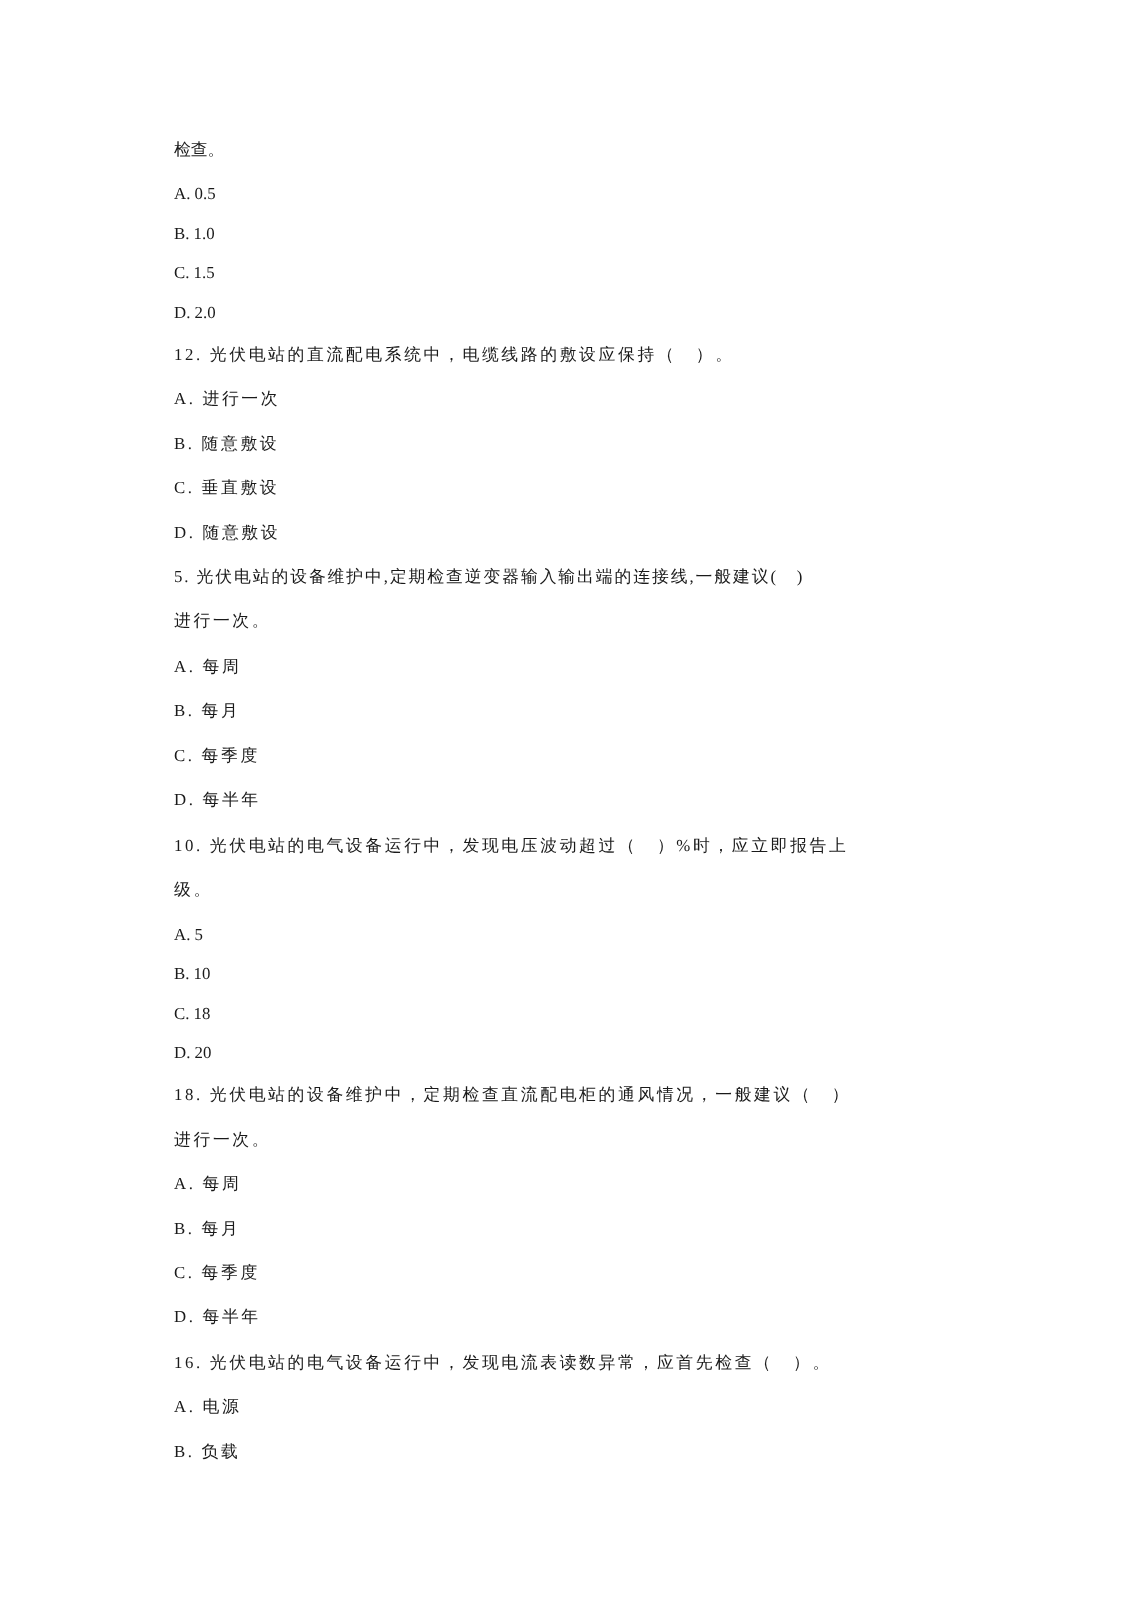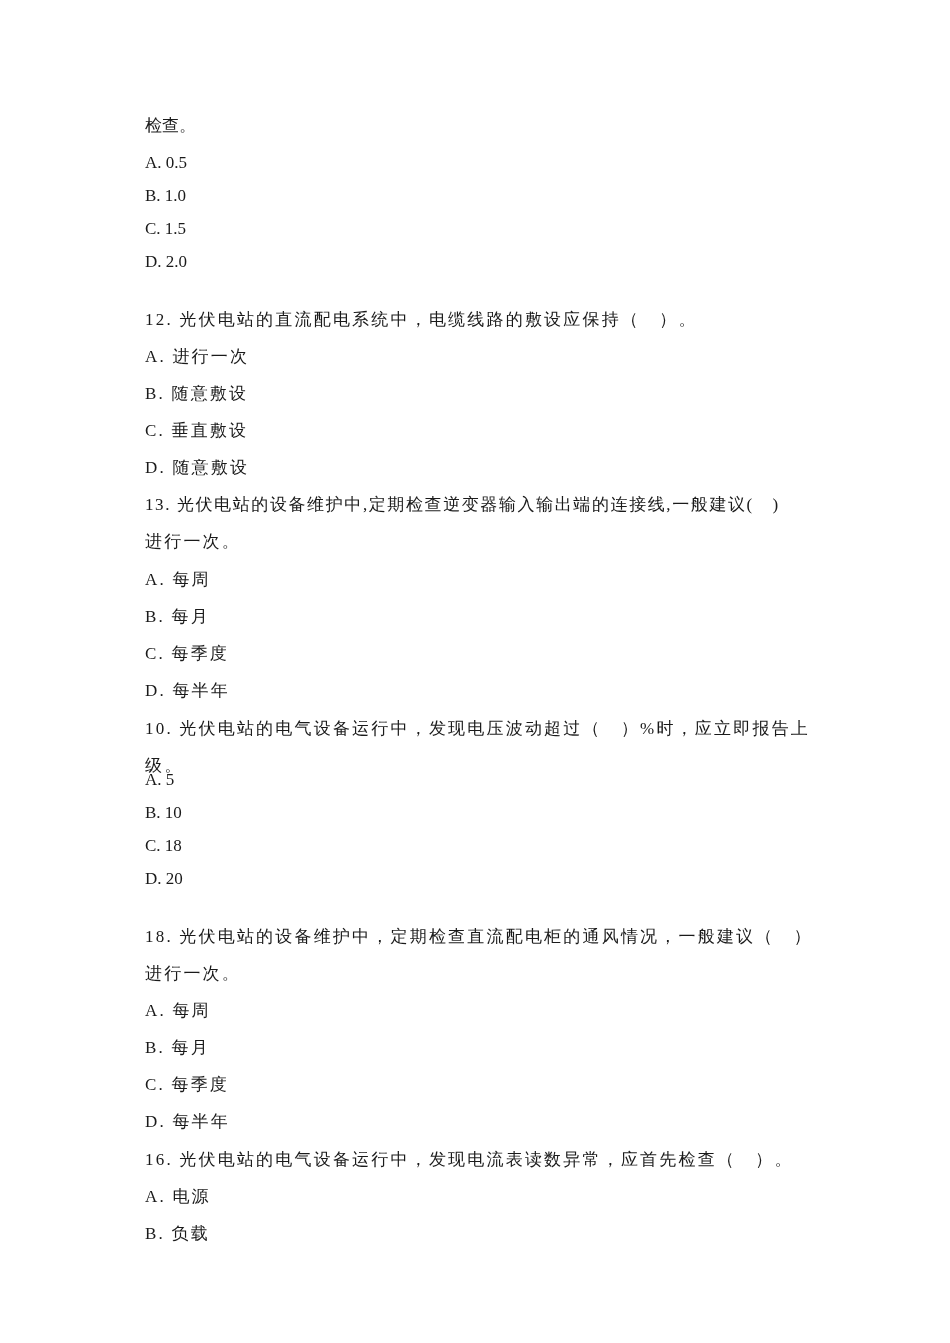--- a/index.html
+++ b/index.html
@@ -1,38 +1,38 @@
 <!DOCTYPE html>
 <html><head>
   <meta charset="utf-8">
   <style>
     html, body { margin: 0; padding: 0; background: #ffffff; }
     body { width: 950px; height: 1343px; position: relative; overflow: hidden;
            font-family: "Liberation Serif", "DejaVu Serif", serif; color: #1a1a1a; }
-    .line { position: absolute; left: 145px; font-size: 17px; line-height: 20px; white-space: nowrap; }
-    .cn { letter-spacing: 2.2px; margin-top: 23px; }
+    .line { position: absolute; left: 145px; font-size: 14px; line-height: 20px; white-space: nowrap; }
+    .cn { letter-spacing: 2.2px; }
     .opt-num { letter-spacing: 0; }
   </style>
 </head>
 <body>
 
 <div id="page">
   <div class="line" style="top:116px">检查。</div>
   <div class="line opt-num" style="top:153px">A. 0.5</div>
   <div class="line opt-num" style="top:186px">B. 1.0</div>
   <div class="line opt-num" style="top:219px">C. 1.5</div>
   <div class="line opt-num" style="top:252px">D. 2.0</div>
 
   <div class="line cn" style="top:287px">12. 光伏电站的直流配电系统中，电缆线路的敷设应保持（　）。</div>
   <div class="line cn" style="top:324px">A. 进行一次</div>
   <div class="line cn" style="top:361px">B. 随意敷设</div>
   <div class="line cn" style="top:398px">C. 垂直敷设</div>
   <div class="line cn" style="top:435px">D. 随意敷设</div>
 
-  <div class="line cn" style="top:472px;letter-spacing:1.6px">13. 光伏电站的设备维护中,定期检查逆变器输入输出端的连接线,一般建议(　)</div>
+  <div class="line cn" style="top:472px;letter-spacing:1.6px">5. 光伏电站的设备维护中,定期检查逆变器输入输出端的连接线,一般建议(　)</div>
   <div class="line cn" style="top:509px">进行一次。</div>
   <div class="line cn" style="top:547px">A. 每周</div>
   <div class="line cn" style="top:584px">B. 每月</div>
   <div class="line cn" style="top:621px">C. 每季度</div>
   <div class="line cn" style="top:658px">D. 每半年</div>
 
   <div class="line cn" style="top:696px">10. 光伏电站的电气设备运行中，发现电压波动超过（　）%时，应立即报告上</div>
   <div class="line cn" style="top:733px">级。</div>
   <div class="line opt-num" style="top:770px">A. 5</div>
   <div class="line opt-num" style="top:803px">B. 10</div>

